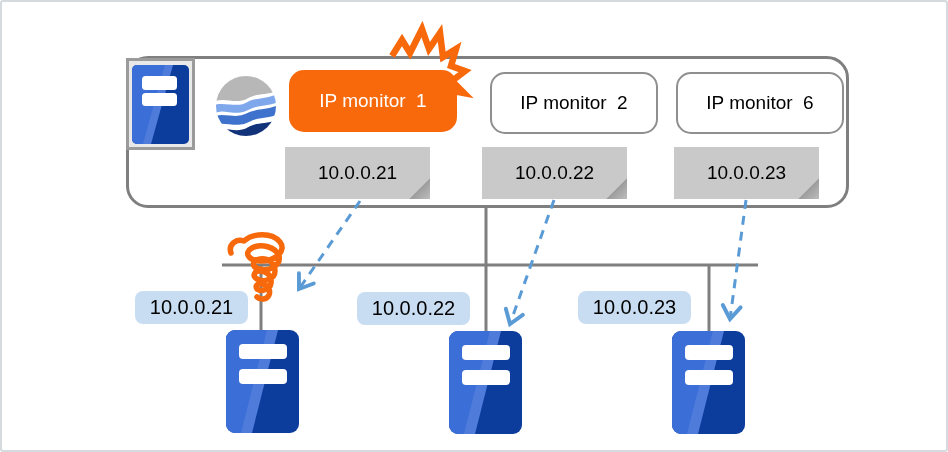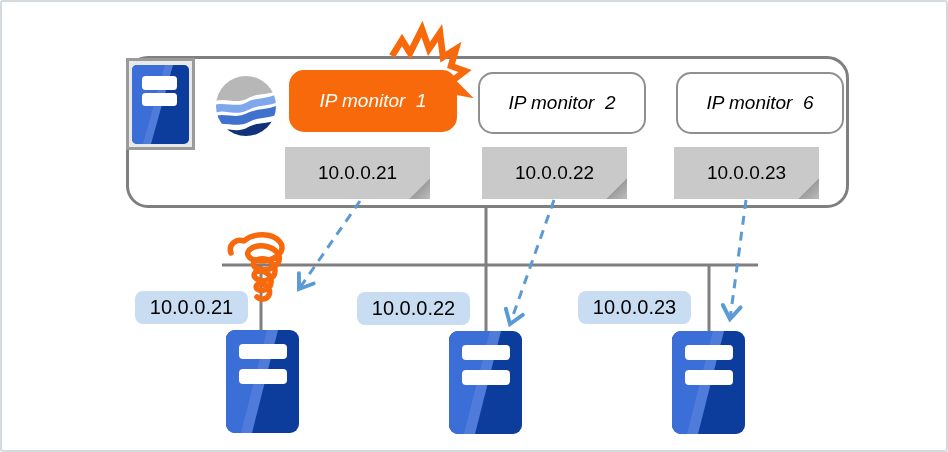--- a/index.html
+++ b/index.html
@@ -5,25 +5,25 @@
   html,body{margin:0;padding:0;background:#ffffff;font-family:"Liberation Sans",sans-serif;}
   #canvas{position:relative;width:948px;height:452px;background:#ffffff;border:2px solid #d5dade;border-radius:3px;box-sizing:border-box;overflow:hidden;}
   .abs{position:absolute;}
   
   .big-box{left:124px;top:54px;width:723px;height:152px;border:3px solid #7f7f7f;border-radius:22px;background:#ffffff;box-sizing:border-box;}
   
   .frame{left:124px;top:56px;width:69px;height:92px;border:3px solid #9b9b9b;background:#e9e9e9;box-sizing:border-box;display:flex;align-items:center;justify-content:center;}
   
   .globe{left:213px;top:73px;width:62px;height:62px;}
   
-  .btn{width:168px;height:62px;border-radius:15px;display:flex;align-items:center;justify-content:center;font-size:19px;box-sizing:border-box;font-style:italic;}
+  .btn{width:168px;height:62px;border-radius:15px;display:flex;align-items:center;justify-content:center;font-size:19px;box-sizing:border-box;}
   .btn span{white-space:pre;}
   .btn-alert{left:287px;top:68px;background:#f7690b;color:#ffffff;border:none;}
   .btn-normal{background:#ffffff;color:#000000;border:2px solid #8f8f8f;}
-  .btn-2{left:476px;top:70px;}
+  .btn-2{left:488px;top:70px;}
   .btn-3{left:674px;top:70px;}
   
   .note{width:145px;height:52px;}
   .note-1{left:283px;top:145px;}
   .note-2{left:480px;top:145px;}
   .note-3{left:672px;top:145px;}
   .note-body{position:absolute;inset:0;background:#c9c9c9;clip-path:polygon(0 0,100% 0,100% calc(100% - 21px),calc(100% - 21px) 100%,0 100%);display:flex;align-items:center;justify-content:center;font-size:19px;color:#000;}
   .note-fold{position:absolute;right:0;bottom:0;width:21px;height:21px;background:linear-gradient(315deg,#bdbdbd 0%,#8e8e8e 70%);clip-path:polygon(0 100%,100% 0,100% 100%);}
   
   .label{height:33px;border-radius:8px;background:#c9ddf2;color:#000;font-size:20px;display:flex;align-items:center;justify-content:center;}

